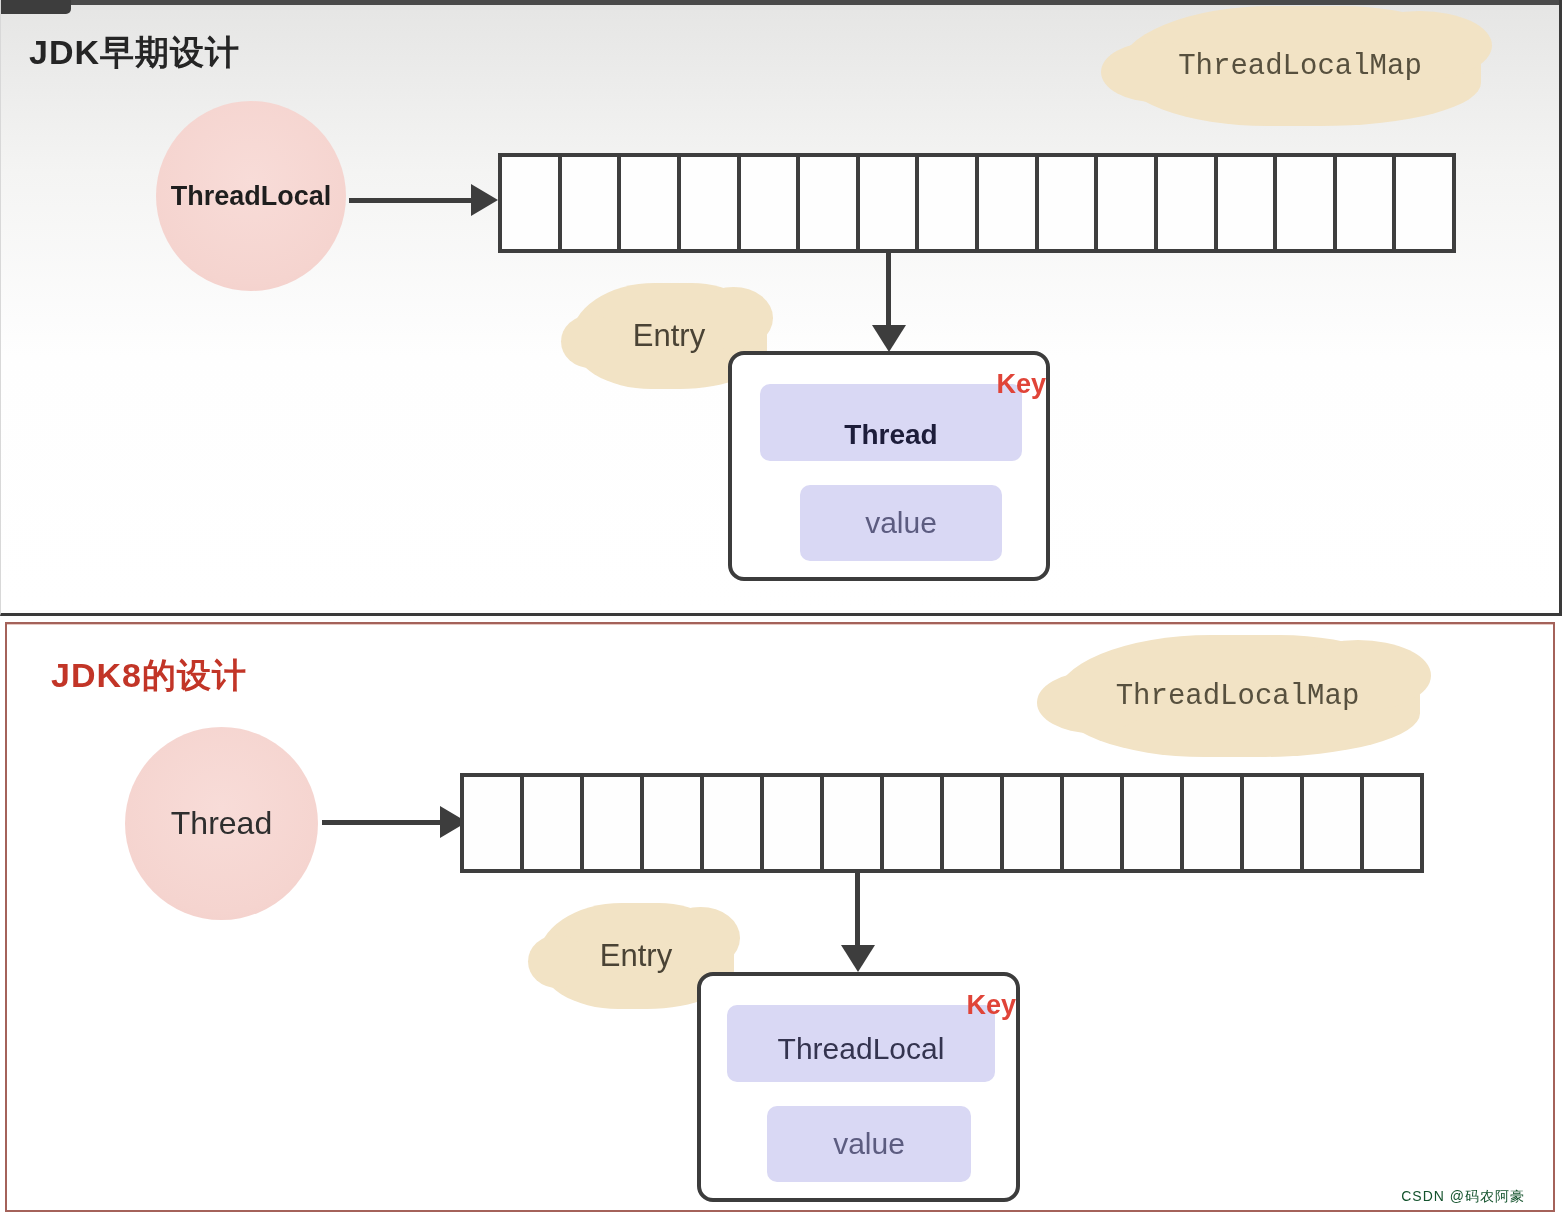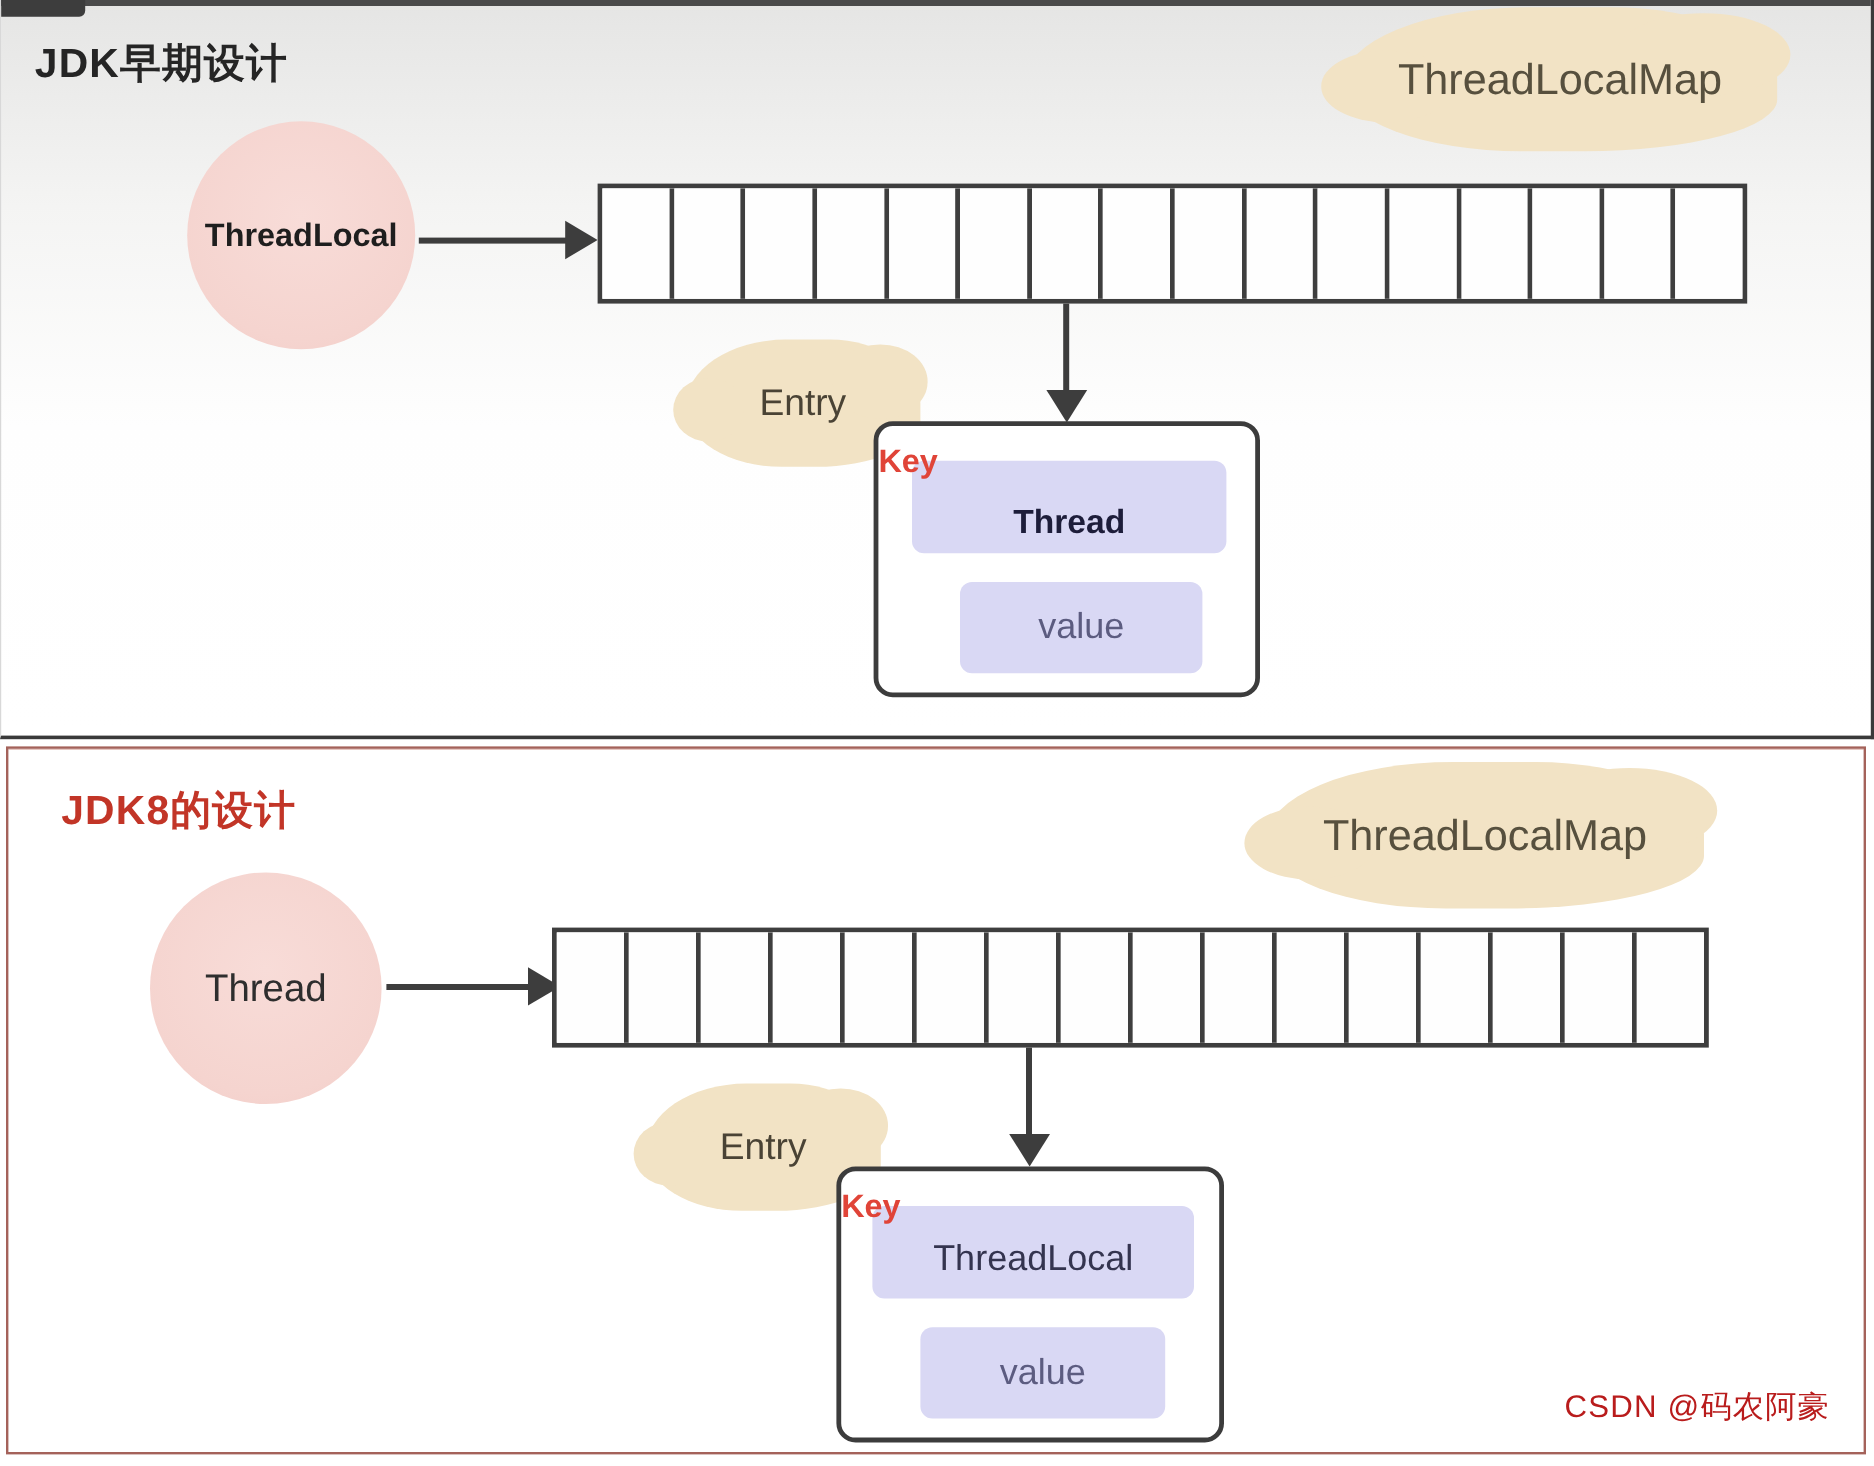--- a/index.html
+++ b/index.html
@@ -72,44 +72,44 @@
   .cloud { position:absolute; background:#f2e3c5;
            border-radius:50% 45% 52% 48% / 62% 58% 42% 55%;
            display:flex; align-items:center; justify-content:center; }
   .cloud::before { content:''; position:absolute; left:-5%; top:30%; width:30%; height:50%;
                    background:#f2e3c5; border-radius:50%; }
   .cloud::after  { content:''; position:absolute; right:-3%; top:4%; width:40%; height:58%;
                    background:#f2e3c5; border-radius:50%; }
   .cloud span { position:relative; z-index:1; color:#57503e; }
   .cloud.map-top    { left:1118px; top:6px;  width:362px; height:120px; }
   .cloud.map-bottom { left:1048px; top:11px; width:365px; height:122px; }
-  .cloud.map-top span, .cloud.map-bottom span { font-size:36px; }
+  .cloud.map-top span, .cloud.map-bottom span { font-size:29px;font-family:Liberation Mono, monospace; }
   .cloud.entry-top    { left:570px; top:283px; width:196px; height:106px; }
   .cloud.entry-bottom { left:531px; top:279px; width:196px; height:106px; }
   .cloud.entry-top span, .cloud.entry-bottom span { font-size:31px; color:#4a4335; }
 
   
   .entry-box { position:absolute; background:#ffffff; border:4px solid #3c3c3c; border-radius:16px; }
   .entry-box.top    { left:727px; top:351px; width:322px; height:230px; }
   .entry-box.bottom { left:690px; top:348px; width:323px; height:230px; }
-  .entry-key-label { position:absolute; left:0; top:14px; width:100%; text-align:left;
+  .entry-key-label { position:absolute; left:0; top:14px; width:100%; text-align:right;
                      font-size:27px; font-weight:bold; color:#e04438; z-index:2; }
   .lavender { position:absolute; background:#d9d8f4; border-radius:10px;
               display:flex; align-items:center; justify-content:center; }
   .key-box.top    { left:28px; top:29px; width:262px; height:77px; padding-top:24px;
                     font-size:28px; font-weight:bold; color:#1d1d3a; }
   .key-box.bottom { left:26px; top:29px; width:268px; height:77px; padding-top:10px;
                     font-size:30px; font-weight:400; color:#34344f; }
   .value-box.top    { left:68px; top:130px; width:202px; height:76px;
                       font-size:30px; color:#5c5c80; }
   .value-box.bottom { left:66px; top:130px; width:204px; height:76px;
                       font-size:30px; color:#5c5c80; }
 
   
-  .watermark { position:absolute; right:28px; bottom:20px; font-size:26px; color:#b91c1c;
+  .watermark { position:absolute; right:28px; bottom:4px; font-size:14px; color:#14532d;
                text-shadow:1px 1px 0 #ffffff; letter-spacing:1px; }
 </style>
 </head>
 <body>
 
 <div class="stage">
 
   <div class="panel-top">
     <div class="top-strip"></div>
     <div class="corner-block"></div>

